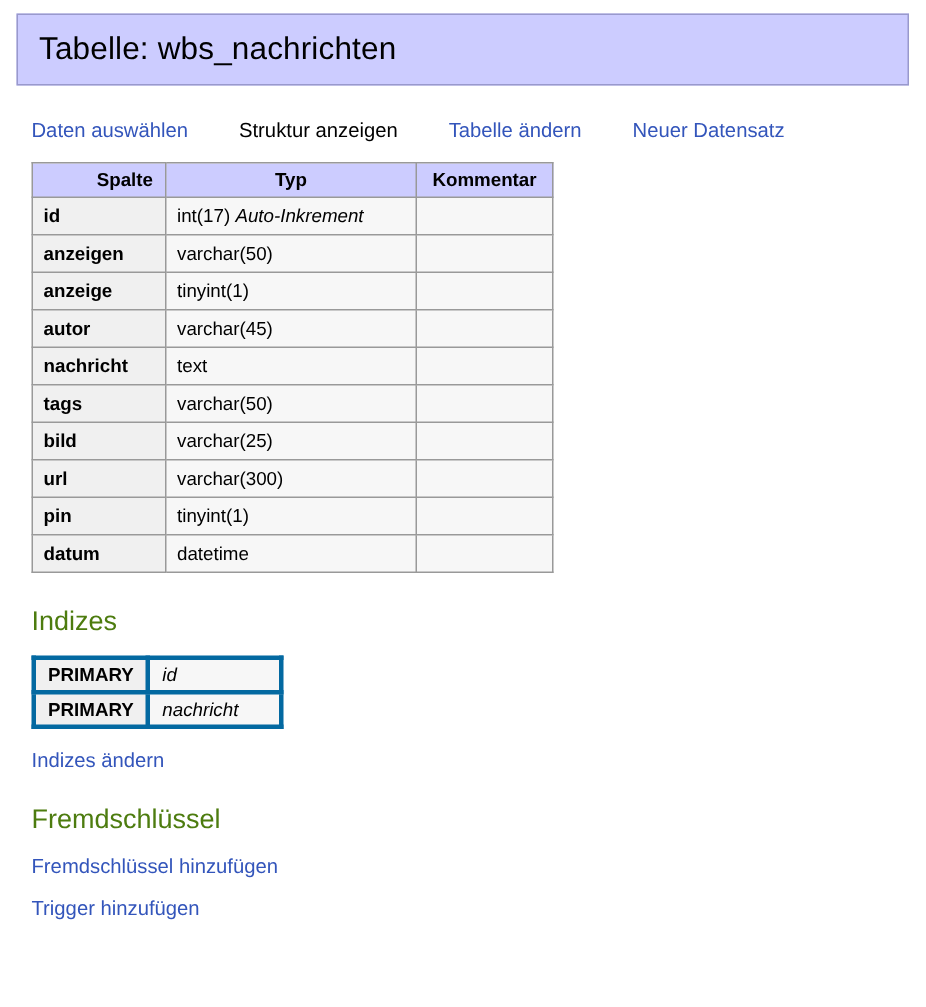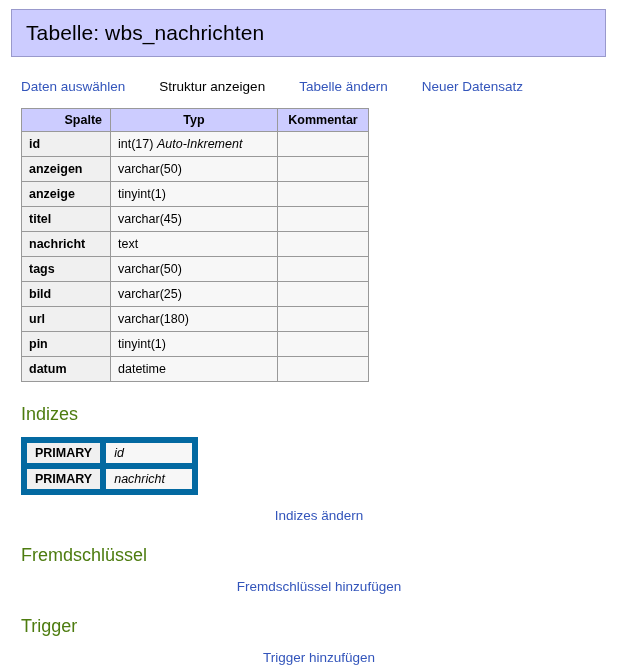--- a/index.html
+++ b/index.html
@@ -90,35 +90,34 @@
     font-size: 18px;
     font-weight: normal;
     color: #4d7c0f;
   }
   .index-table {
     margin: 12px 0 0 21px;
     border-collapse: collapse;
     font-size: 12.5px;
   }
   .index-table td {
-    border: 6px solid #0369a1;
+    border: 3px solid #0369a1;
     padding: 3px 8px;
     background: #f7f7f7;
   }
   .index-table td.key {
     font-weight: bold;
     background: #f0f0f0;
   }
   .index-table td.cols {
     font-style: italic;
     min-width: 70px;
   }
   .link-row {
     margin: 13px 0 0 21px;
-    text-align: center;
   }
   .link-row a {
     color: #3355bb;
     text-decoration: none;
     font-size: 13.5px;
   }
 </style>
 </head>
 <body>
 
@@ -153,42 +152,42 @@
         <td class="name">anzeigen</td>
         <td class="type"><span>varchar(50)</span> <i></i></td>
         <td class="comment"></td>
       </tr>
       <tr>
         <td class="name">anzeige</td>
         <td class="type"><span>tinyint(1)</span> <i></i></td>
         <td class="comment"></td>
       </tr>
       <tr>
-        <td class="name">titel</td>
+        <td class="name">autor</td>
         <td class="type"><span>varchar(45)</span> <i></i></td>
         <td class="comment"></td>
       </tr>
       <tr>
         <td class="name">nachricht</td>
         <td class="type"><span>text</span> <i></i></td>
         <td class="comment"></td>
       </tr>
       <tr>
         <td class="name">tags</td>
         <td class="type"><span>varchar(50)</span> <i></i></td>
         <td class="comment"></td>
       </tr>
       <tr>
         <td class="name">bild</td>
         <td class="type"><span>varchar(25)</span> <i></i></td>
         <td class="comment"></td>
       </tr>
       <tr>
         <td class="name">url</td>
-        <td class="type"><span>varchar(180)</span> <i></i></td>
+        <td class="type"><span>varchar(300)</span> <i></i></td>
         <td class="comment"></td>
       </tr>
       <tr>
         <td class="name">pin</td>
         <td class="type"><span>tinyint(1)</span> <i></i></td>
         <td class="comment"></td>
       </tr>
       <tr>
         <td class="name">datum</td>
         <td class="type"><span>datetime</span> <i></i></td>
@@ -215,19 +214,18 @@
   <div class="link-row">
     <a href="#">Indizes ändern</a>
   </div>
 
   <h2 class="section">Fremdschlüssel</h2>
 
   <div class="link-row">
     <a href="#">Fremdschlüssel hinzufügen</a>
   </div>
 
-  <h2 class="section">Trigger</h2>
 
   <div class="link-row">
     <a href="#">Trigger hinzufügen</a>
   </div>
 
 </div>
 
 </body></html>

